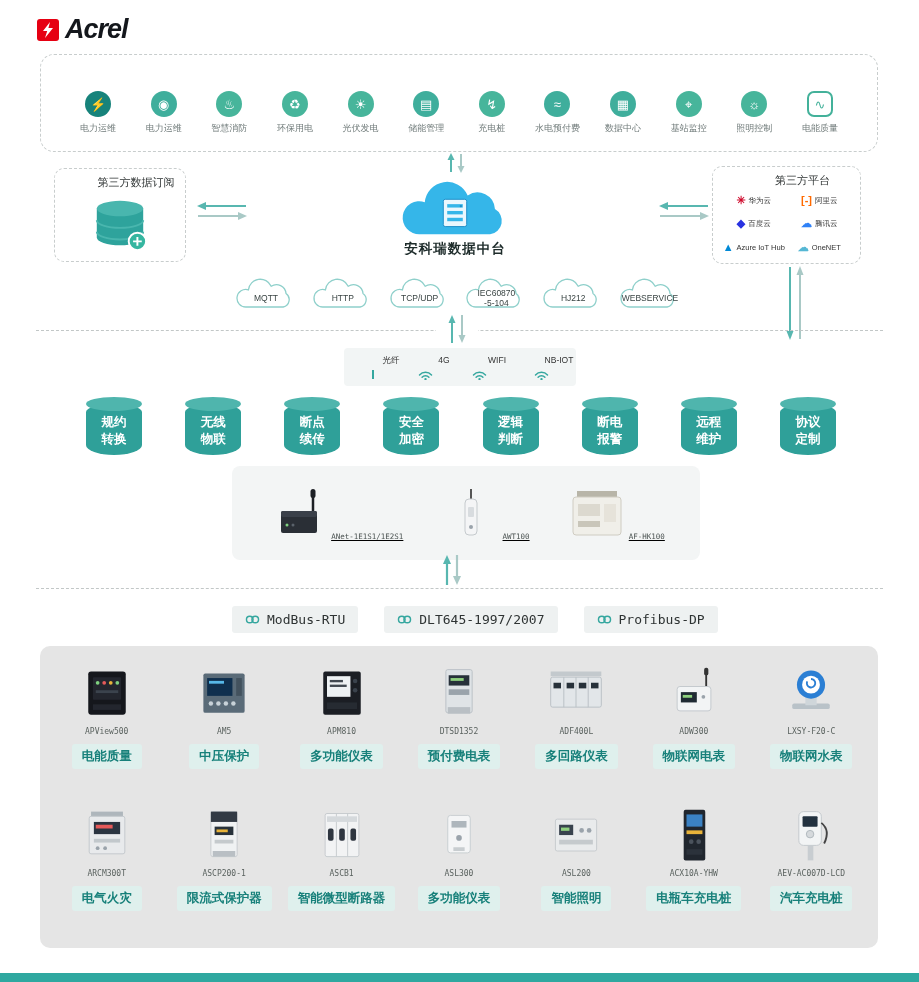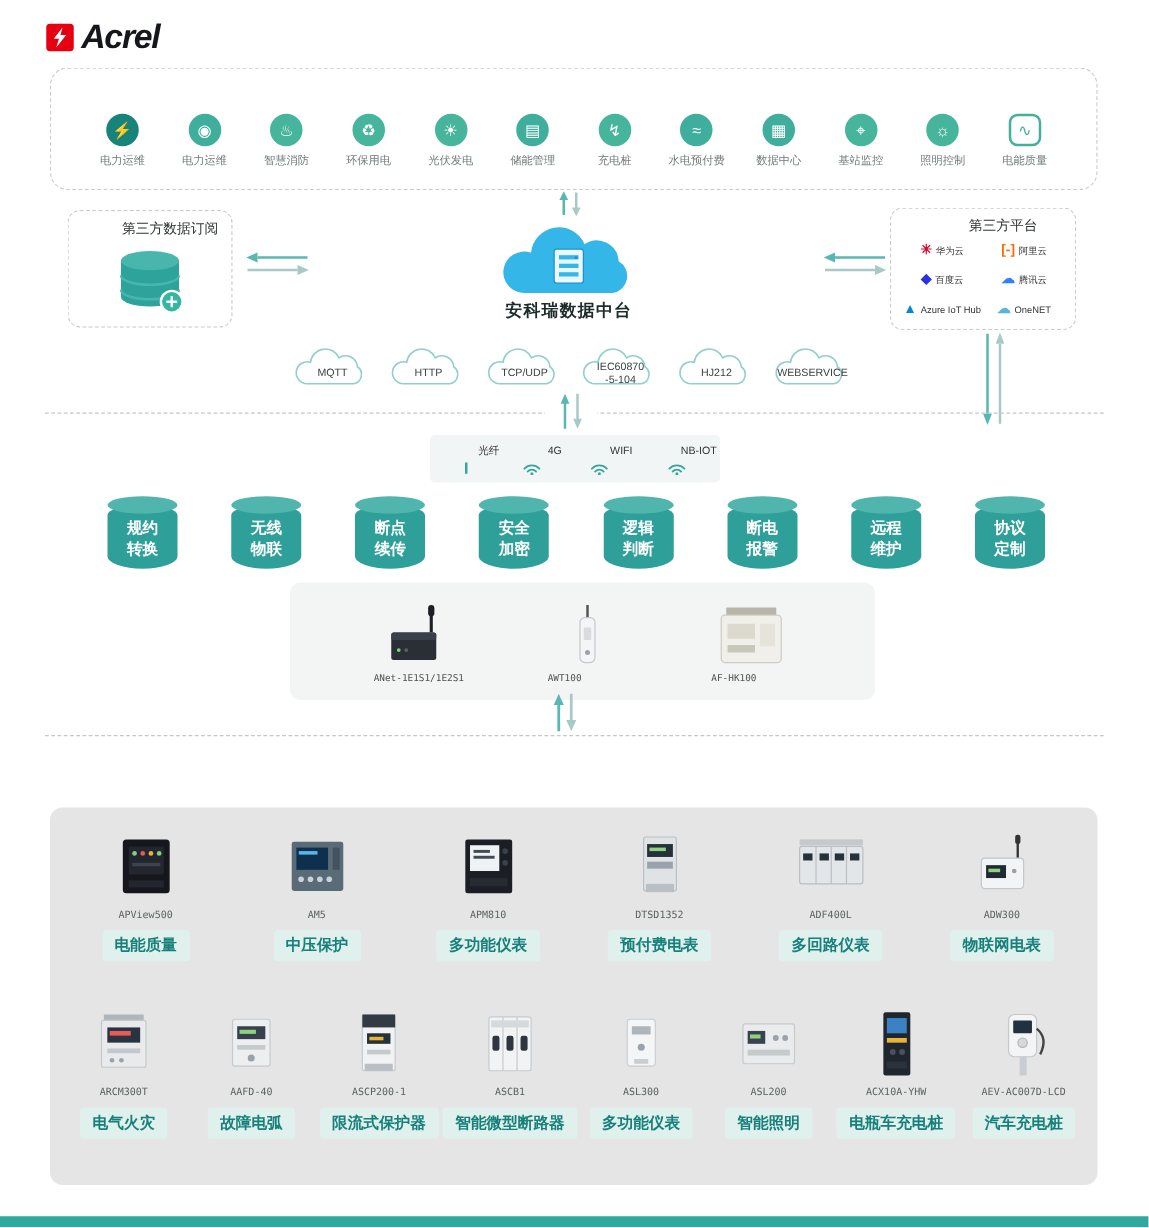--- a/index.html
+++ b/index.html
@@ -63,21 +63,21 @@
   .cyl-body { position:absolute; left:0; right:0; top:7px; bottom:0; background:#2fa099;
               border-radius:28px 28px 28px 28px / 8px 8px 10px 10px; }
   .cyl-top { position:absolute; left:0; right:0; top:0; height:14px; background:#4fb5ad; border-radius:50%; z-index:2; }
   .cyl-text { position:absolute; left:0; top:17px; width:100%; z-index:3; text-align:center;
               color:#fff; font-size:12.5px; font-weight:bold; line-height:1.35; }
   .cyl-text span { display:block; }
 
   
   .gw-box { position:absolute; left:232px; top:466px; width:468px; height:94px; background:#f3f5f5;
             border-radius:8px; display:flex; justify-content:space-evenly; align-items:center; }
-  .gw { display:flex; flex-direction:column; align-items:flex-start; }
+  .gw { display:flex; align-items:flex-end;text-decoration:underline; }
   .gw-svg { width:64px; height:56px; }
   .gw-label { margin-top:2px; font-size:7.5px; color:#4a5251; font-family:"DejaVu Sans Mono",monospace; }
 
   
   .bus-row { position:absolute; left:232px; top:606px; display:flex; gap:26px; }
   .bus { background:#eef1f1; border-radius:3px; padding:6px 13px; display:flex; align-items:center; gap:7px;
          font-family:"DejaVu Sans Mono",monospace; font-size:13px; color:#2e3333; }
   .link-svg { width:15px; height:11px; }
 
   
@@ -575,20 +575,40 @@
   <div class="abs" style="left:438px; top:554px;">
     <svg width="28" height="32" viewBox="0 0 28 32">
       <line x1="9" y1="31" x2="9" y2="9" stroke="#58b7b0" stroke-width="2.2"></line>
       <path d="M9 1 L5 10 h8 Z" fill="#58b7b0"></path>
       <line x1="19" y1="1" x2="19" y2="23" stroke="#a9c9c6" stroke-width="2.2"></line>
       <path d="M19 31 L15 22 h8 Z" fill="#a9c9c6"></path>
     </svg>
   </div>
   <div class="dash" style="top:588px;"></div>
 
+  <div class="bus-row">
+    <div class="bus">
+      <svg class="link-svg" viewBox="0 0 16 12">
+          <use href="#link"></use>
+        </svg>
+      <span>ModBus-RTU</span>
+    </div>
+    <div class="bus">
+      <svg class="link-svg" viewBox="0 0 16 12">
+          <use href="#link"></use>
+        </svg>
+      <span>DLT645-1997/2007</span>
+    </div>
+    <div class="bus">
+      <svg class="link-svg" viewBox="0 0 16 12">
+          <use href="#link"></use>
+        </svg>
+      <span>Profibus-DP</span>
+    </div>
+  </div>
 
   <div class="prod-box">
     <div class="prod-row prod-row-1">
       <div class="prod">
         <svg class="dev-svg" viewBox="0 0 64 64">
             <use href="#d-apview"></use>
           </svg>
         <span class="prod-model">APView500</span>
         <span class="prod-tag">电能质量</span>
       </div>
@@ -620,39 +640,39 @@
         <span class="prod-model">ADF400L</span>
         <span class="prod-tag">多回路仪表</span>
       </div>
       <div class="prod">
         <svg class="dev-svg" viewBox="0 0 64 64">
             <use href="#d-iot"></use>
           </svg>
         <span class="prod-model">ADW300</span>
         <span class="prod-tag">物联网电表</span>
       </div>
+      <div class="prod">
+        <svg class="dev-svg" viewBox="0 0 64 64">
+            <use href="#d-water"></use>
+          </svg>
+        <span class="prod-model">LXSY-F20-C</span>
+        <span class="prod-tag">物联网水表</span>
+      </div>
     </div>
 
     <div class="prod-row prod-row-2">
       <div class="prod">
         <svg class="dev-svg" viewBox="0 0 64 64">
             <use href="#d-arcm"></use>
           </svg>
         <span class="prod-model">ARCM300T</span>
         <span class="prod-tag">电气火灾</span>
       </div>
       <div class="prod">
         <svg class="dev-svg" viewBox="0 0 64 64">
-            <use href="#d-aafd"></use>
-          </svg>
-        <span class="prod-model">AAFD-40</span>
-        <span class="prod-tag">故障电弧</span>
-      </div>
-      <div class="prod">
-        <svg class="dev-svg" viewBox="0 0 64 64">
             <use href="#d-ascp"></use>
           </svg>
         <span class="prod-model">ASCP200-1</span>
         <span class="prod-tag">限流式保护器</span>
       </div>
       <div class="prod">
         <svg class="dev-svg" viewBox="0 0 64 64">
             <use href="#d-ascb"></use>
           </svg>
         <span class="prod-model">ASCB1</span>

